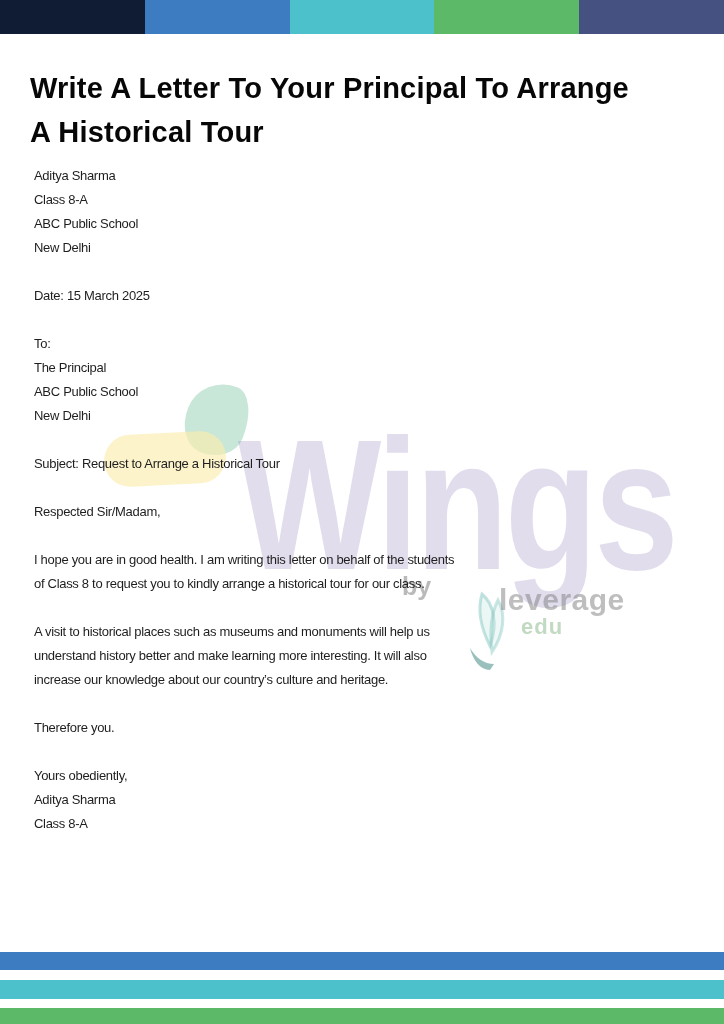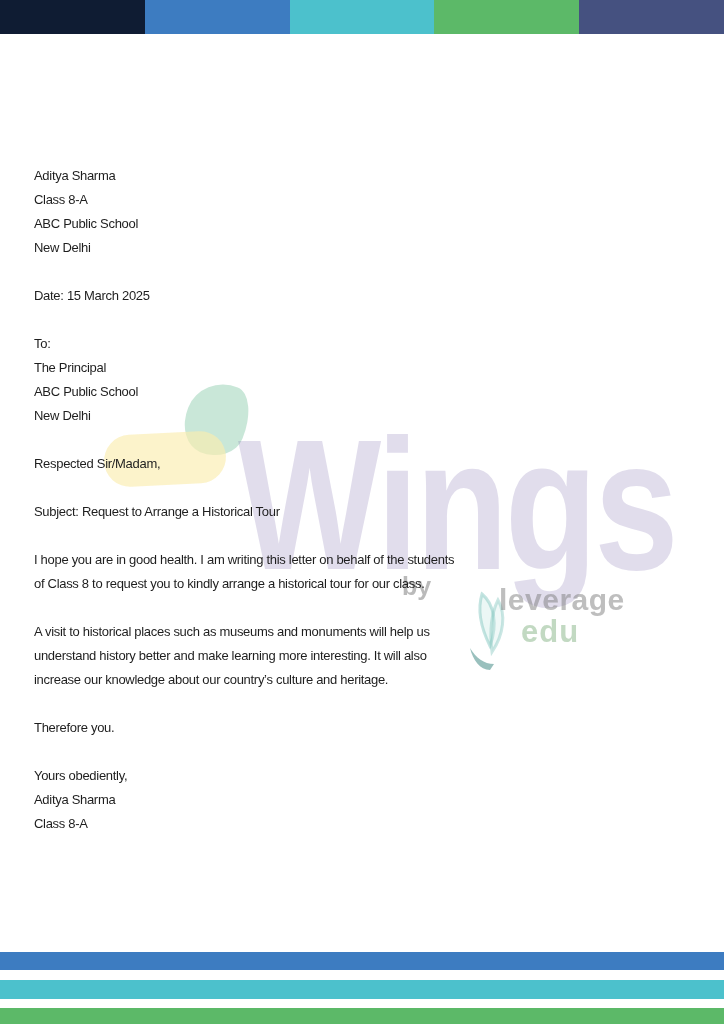--- a/index.html
+++ b/index.html
@@ -61,21 +61,21 @@
   }
   .leaf-icon { position:absolute; left:460px; top:590px; }
   .brand-top {
     position:absolute; left:499px; top:583px;
     font-size:30px; font-weight:700; letter-spacing:0.5px;
     color:rgba(125,125,125,0.50);
     text-align:right;
   }
   .brand-bottom {
     position:absolute; left:521px; top:614px;
-    font-size:31px; font-weight:700; letter-spacing:1px;
+    font-size:22px; font-weight:700; letter-spacing:1px;
     color:rgba(120,170,120,0.45);
   }
 
   
   .stripe { position:absolute; left:0; width:724px; }
   .stripe-1 { top:952px; height:18px; }
   .stripe-2 { top:980px; height:19px; }
   .stripe-3 { top:1008px; height:16px; }
 </style>
 </head>
@@ -98,33 +98,35 @@
     <div class="by-label">by</div>
     <svg class="leaf-icon" width="58" height="82" viewBox="0 0 58 82">
       <path d="M22 4 C34 14, 38 34, 30 56 C24 44, 16 24, 22 4 Z" fill="rgba(190,228,222,0.30)" stroke="rgba(125,195,188,0.45)" stroke-width="3"></path>
       <path d="M38 10 C46 24, 44 44, 32 62 C30 46, 30 26, 38 10 Z" fill="rgba(190,228,222,0.25)" stroke="rgba(125,195,188,0.40)" stroke-width="3"></path>
       <path d="M10 58 C16 68, 24 74, 34 74 L30 80 C20 80, 13 70, 10 58 Z" fill="rgba(52,130,124,0.50)"></path>
     </svg>
     <div class="brand-top">leverage</div>
     <div class="brand-bottom">edu</div>
   </div>
 
+  <h1 class="page-title">Write A Letter To Your Principal To Arrange
+A Historical Tour</h1>
 
   <div class="letter">
     <p>Aditya Sharma
 Class 8-A
 ABC Public School
 New Delhi</p>
     <p>Date: 15 March 2025</p>
     <p>To:
 The Principal
 ABC Public School
 New Delhi</p>
+    <p>Subject: Request to Arrange a Historical Tour</p>
     <p>Respected Sir/Madam,</p>
-    <p>Subject: Request to Arrange a Historical Tour</p>
     <p>I hope you are in good health. I am writing this letter on behalf of the students
 of Class 8 to request you to kindly arrange a historical tour for our class.</p>
     <p>A visit to historical places such as museums and monuments will help us
 understand history better and make learning more interesting. It will also
 increase our knowledge about our country’s culture and heritage.</p>
     <p>Therefore you.</p>
     <p>Yours obediently,
 Aditya Sharma
 Class 8-A</p>
   </div>

